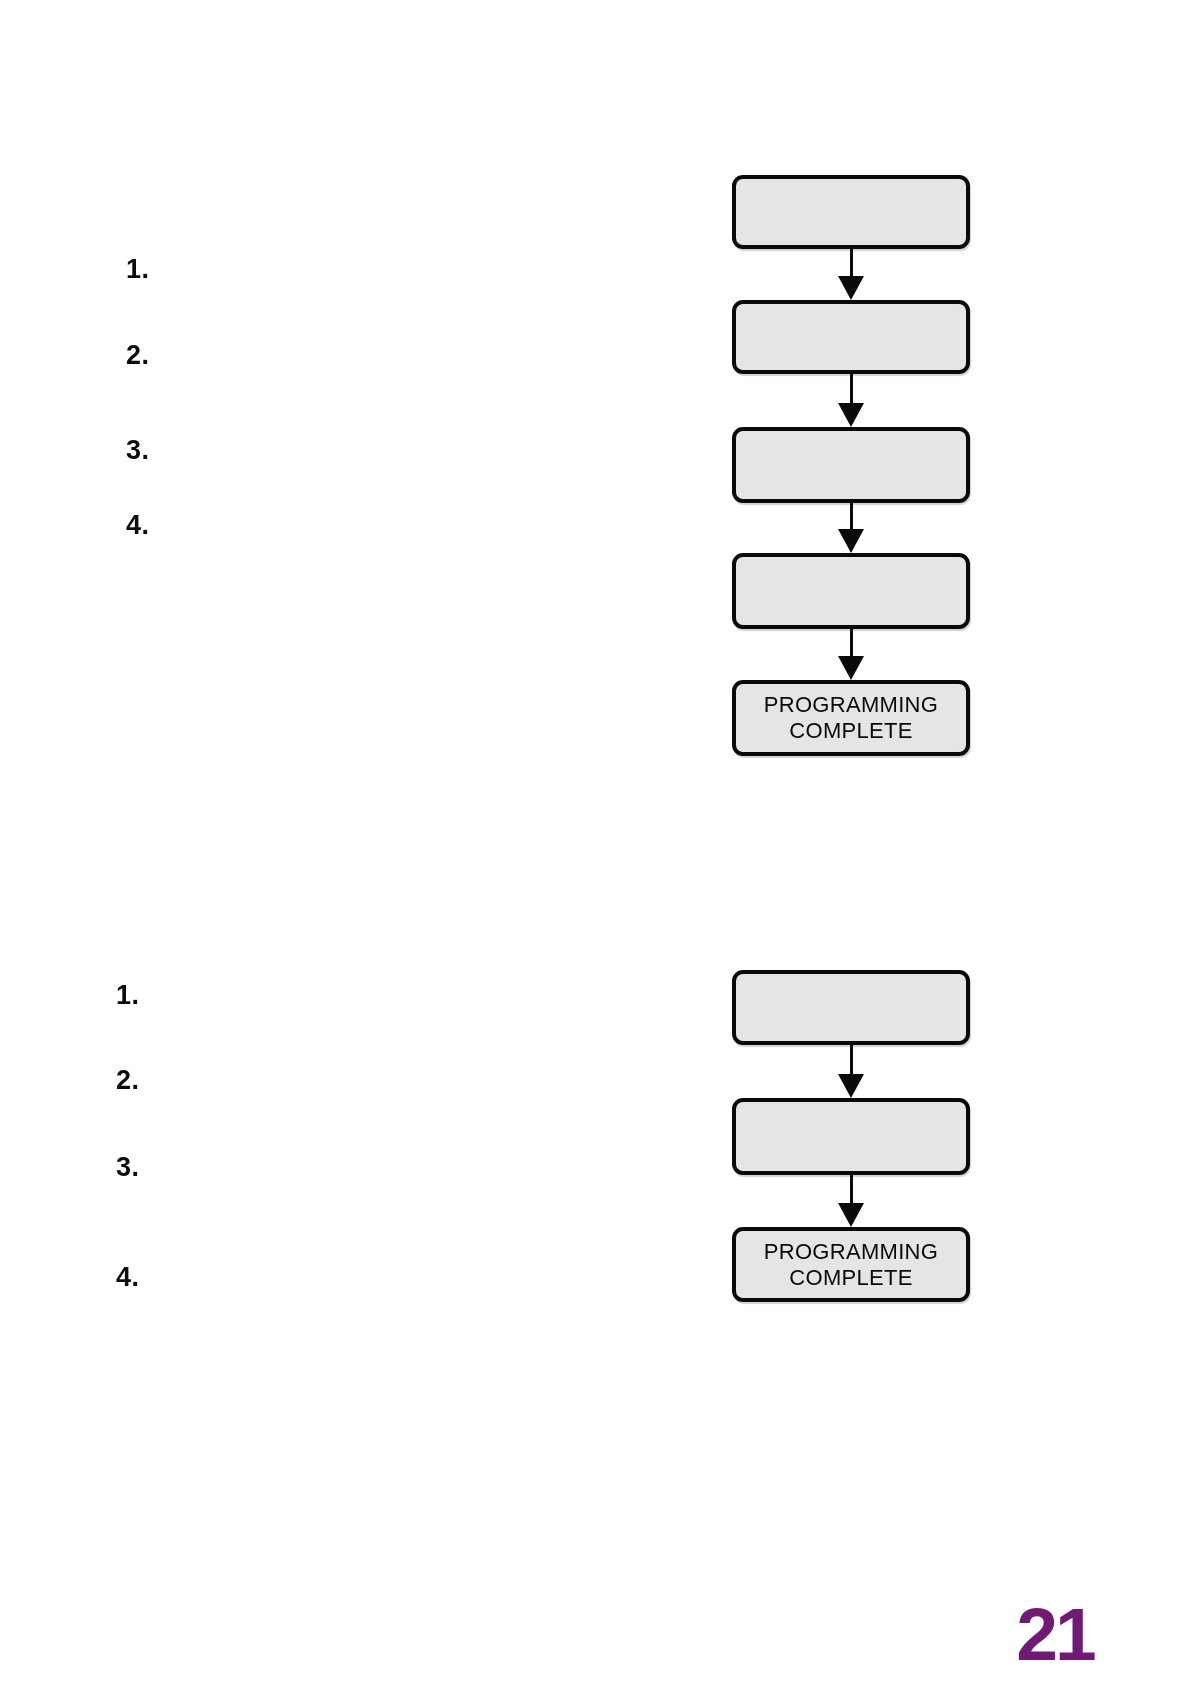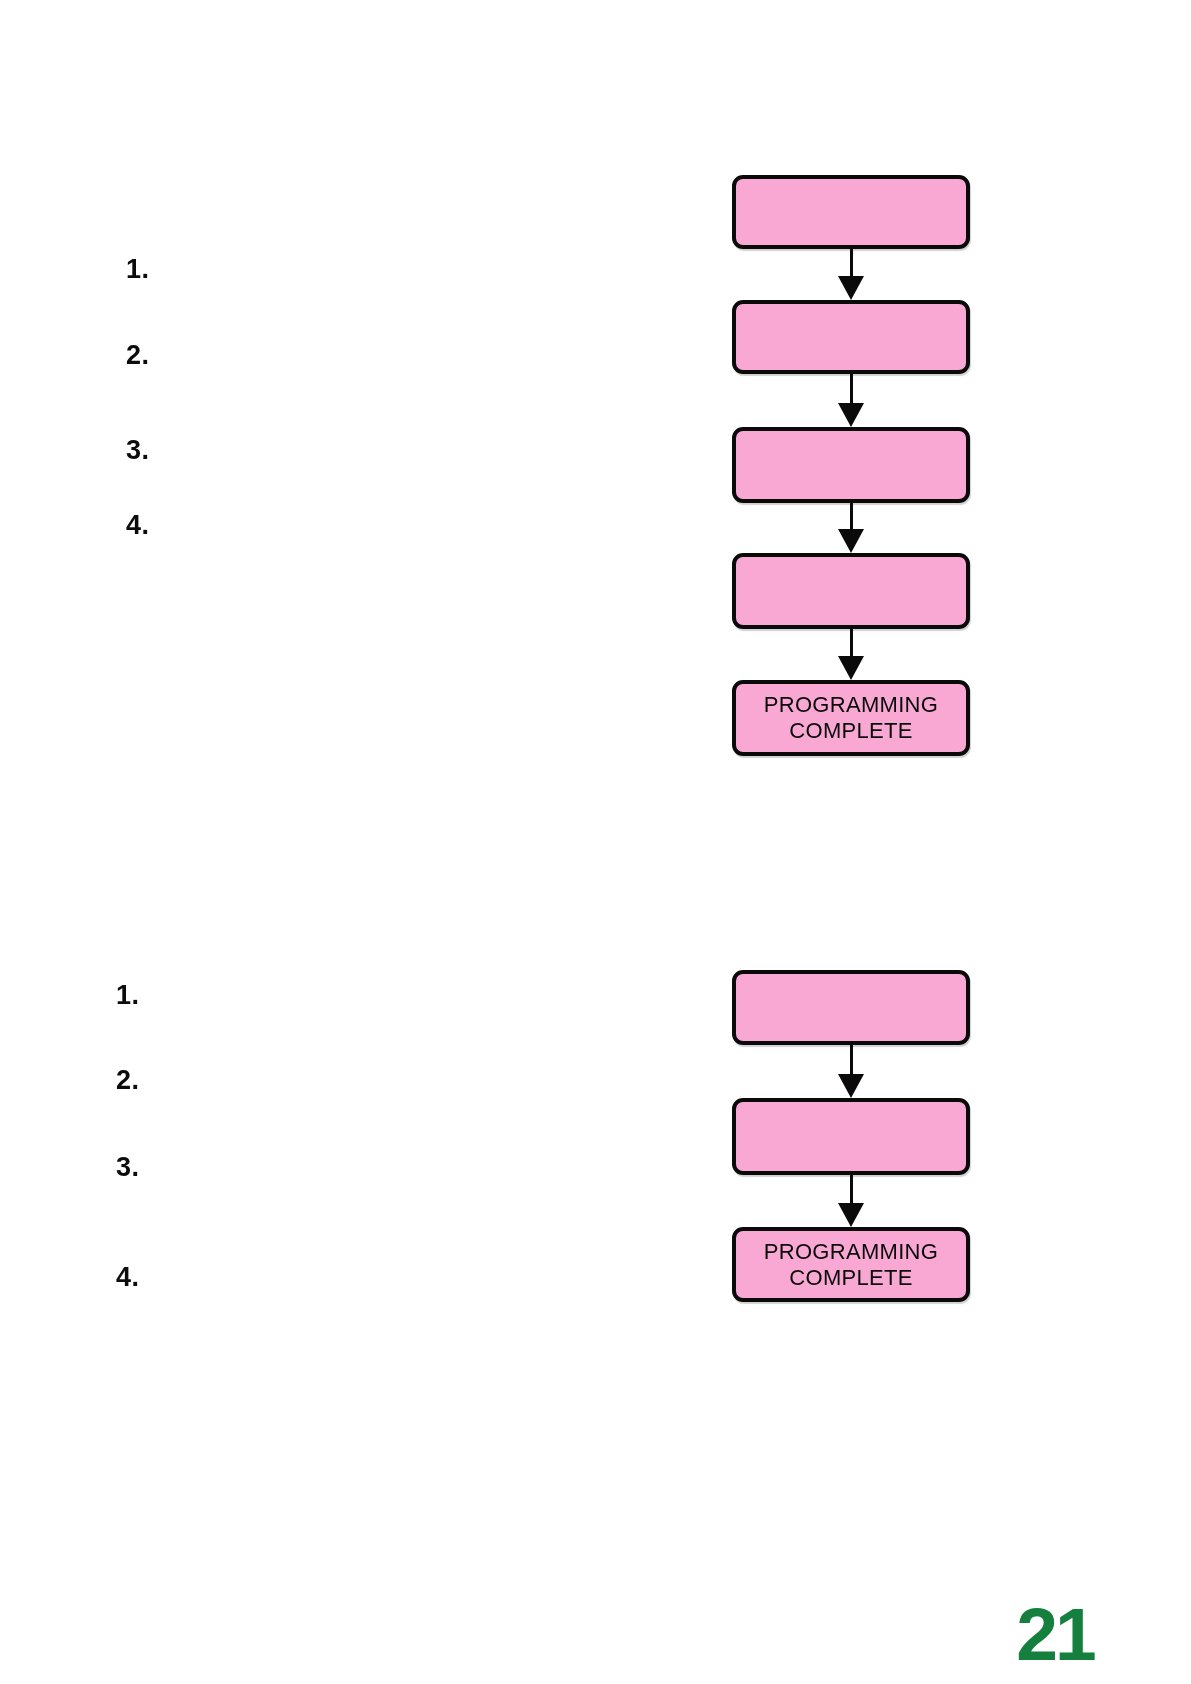--- a/index.html
+++ b/index.html
@@ -17,21 +17,21 @@
     font-size: 27px;
     line-height: 27px;
     color: #0c0c0c;
     letter-spacing: 0.5px;
   }
   .flow-box {
     position: absolute;
     left: 732px;
     width: 238px;
     box-sizing: border-box;
-    background: #f9a8d4;
+    background: #e5e5e5;
     border: 4px solid #0a0a0a;
     border-radius: 11px;
     box-shadow: 1px 2px 1px rgba(0,0,0,0.18);
     display: flex;
     align-items: center;
     justify-content: center;
     text-align: center;
     font-size: 22px;
     line-height: 26px;
     color: #0a0a0a;
@@ -56,21 +56,21 @@
   .page-number {
     position: absolute;
     top: 1597px;
     left: 1013px;
     width: 84px;
     text-align: center;
     font-weight: 700;
     font-size: 75px;
     line-height: 75px;
     letter-spacing: -3px;
-    color: #15803d;
+    color: #701a75;
   }
 </style>
 </head>
 <body>
 
 <div class="page">
 
   <div class="step" style="top:256px;left:126px">1.</div>
   <div class="step" style="top:342px;left:126px">2.</div>
   <div class="step" style="top:437px;left:126px">3.</div>

